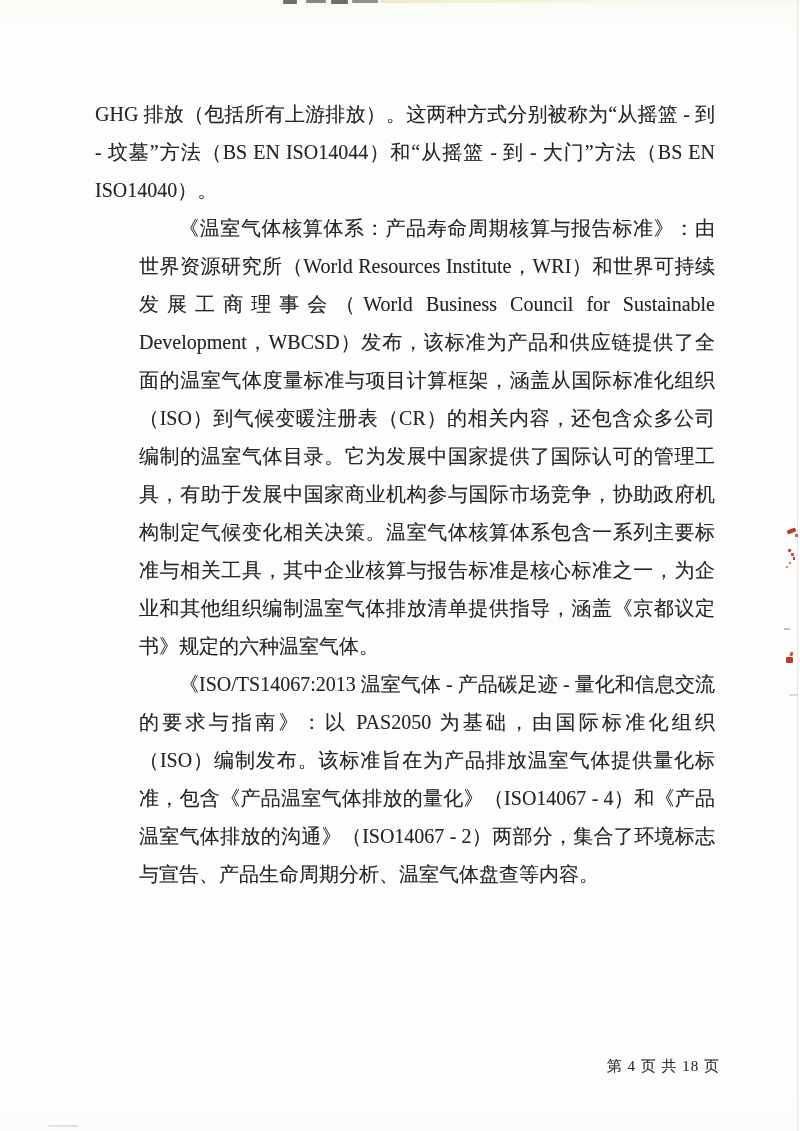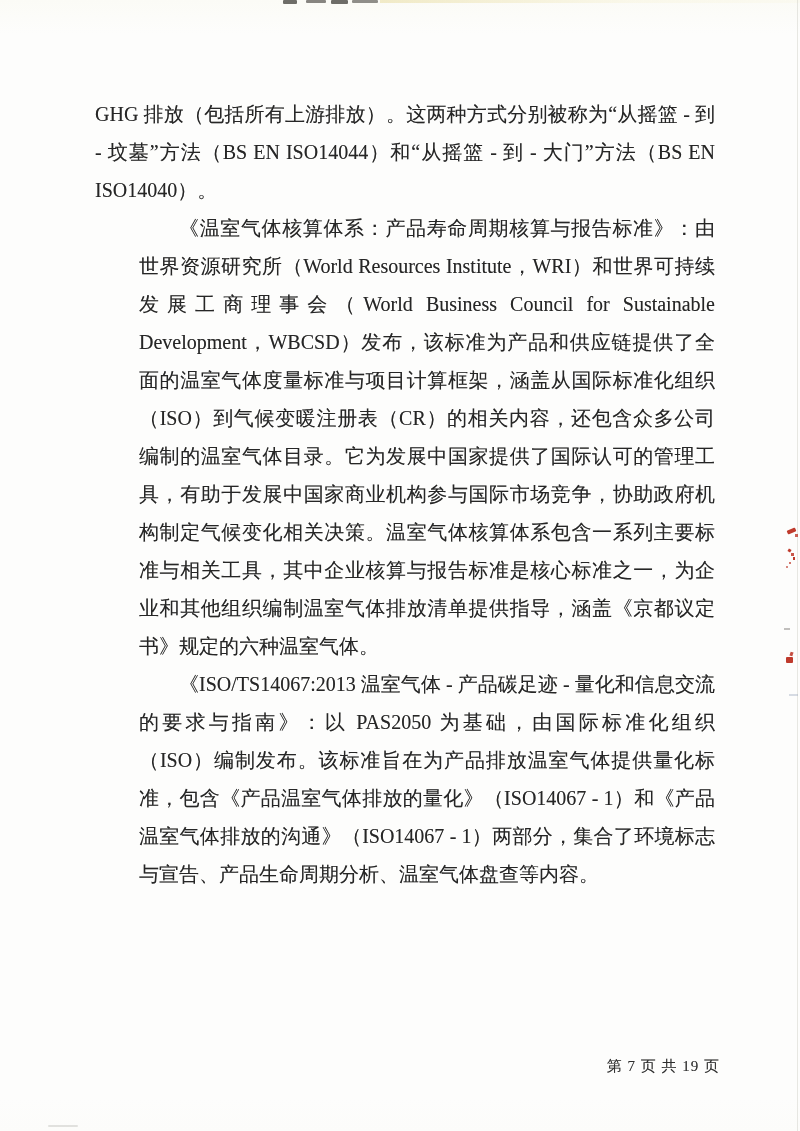--- a/index.html
+++ b/index.html
@@ -88,31 +88,31 @@
   <div class="top-mark tm1"></div>
   <div class="top-mark tm2"></div>
   <div class="top-mark tm3"></div>
   <div class="top-mark tm4"></div>
   <div class="top-tint"></div>
   <div class="right-edge-line"></div>
 
   <div class="content">
     <p>GHG 排放（包括所有上游排放）。这两种方式分别被称为“从摇篮 - 到 - 坟墓”方法（BS EN ISO14044）和“从摇篮 - 到 - 大门”方法（BS EN ISO14040）。</p>
     <p class="indent">《温室气体核算体系：产品寿命周期核算与报告标准》：由世界资源研究所（World Resources Institute，WRI）和世界可持续发展工商理事会（World Business Council for Sustainable Development，WBCSD）发布，该标准为产品和供应链提供了全面的温室气体度量标准与项目计算框架，涵盖从国际标准化组织（ISO）到气候变暖注册表（CR）的相关内容，还包含众多公司编制的温室气体目录。它为发展中国家提供了国际认可的管理工具，有助于发展中国家商业机构参与国际市场竞争，协助政府机构制定气候变化相关决策。温室气体核算体系包含一系列主要标准与相关工具，其中企业核算与报告标准是核心标准之一，为企业和其他组织编制温室气体排放清单提供指导，涵盖《京都议定书》规定的六种温室气体。</p>
-    <p class="indent">《ISO/TS14067:2013 温室气体 - 产品碳足迹 - 量化和信息交流的要求与指南》：以 PAS2050 为基础，由国际标准化组织（ISO）编制发布。该标准旨在为产品排放温室气体提供量化标准，包含《产品温室气体排放的量化》（ISO14067 - 1）和《产品温室气体排放的沟通》（ISO14067 - 1）两部分，集合了环境标志与宣告、产品生命周期分析、温室气体盘查等内容。</p>
+    <p class="indent">《ISO/TS14067:2013 温室气体 - 产品碳足迹 - 量化和信息交流的要求与指南》：以 PAS2050 为基础，由国际标准化组织（ISO）编制发布。该标准旨在为产品排放温室气体提供量化标准，包含《产品温室气体排放的量化》（ISO14067 - 4）和《产品温室气体排放的沟通》（ISO14067 - 2）两部分，集合了环境标志与宣告、产品生命周期分析、温室气体盘查等内容。</p>
   </div>
 
   <div class="seal s1a"></div>
   <div class="seal s1b"></div>
   <div class="seal s2a"></div>
   <div class="seal s2b"></div>
   <div class="seal s2c"></div>
   <div class="seal s2d"></div>
   <div class="seal s3"></div>
   <div class="gray-dash"></div>
   <div class="seal s4a"></div>
   <div class="seal s4b"></div>
   <div class="blue-dash"></div>
 
-  <div class="footer">第 7 页 共 19 页</div>
+  <div class="footer">第 4 页 共 18 页</div>
 
   <div class="bottom-smudge"></div>
 </div>
 
 </body></html>

